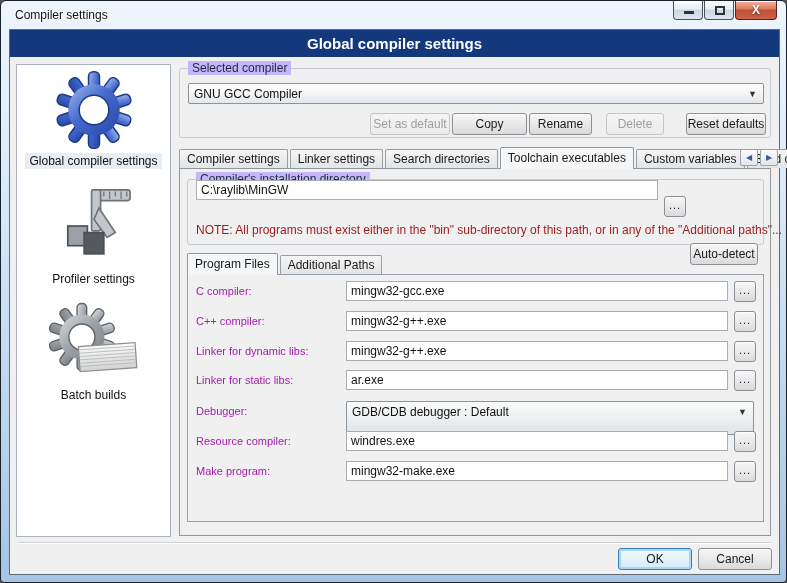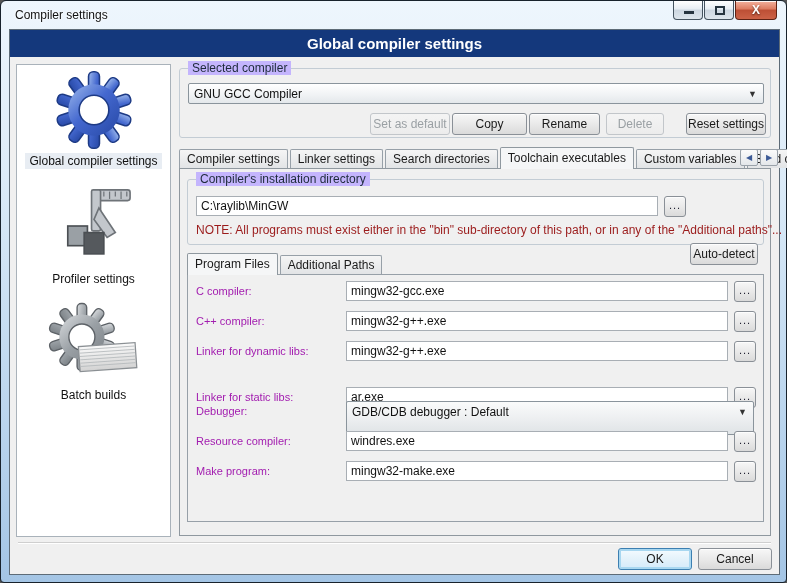--- a/index.html
+++ b/index.html
@@ -60,21 +60,21 @@
   .combo-main { left:8px; top:14px; width:576px; }
 
   .btn { position:absolute; height:22px; font-size:12px; color:#1a1a1a; text-align:center;
          border:1px solid #8a9097; border-radius:3px; cursor:default;
          background:linear-gradient(#f7f7f7,#e8e8e8 55%,#dadada);
          box-shadow:inset 0 1px 0 rgba(255,255,255,.8); line-height:20px; }
   .btn.disabled { color:#9aa0a4; border-color:#c2c6ca;
                   background:linear-gradient(#f4f4f4,#ececec); box-shadow:none; }
   .b-setdef { left:190px; top:44px; width:80px; }
   .b-copy   { left:272px; top:44px; width:75px; }
-  .b-rename { left:349px; top:44px; width:71px; }
+  .b-rename { left:349px; top:44px; width:63px; }
   .b-delete { left:426px; top:44px; width:58px; }
   .b-reset  { left:506px; top:44px; width:80px; }
 
   
   .tabs { position:absolute; left:169px; top:117px; height:21px; display:flex;
           align-items:flex-end; }
   .tab { height:19px; line-height:18px; padding:0 7px; font-size:12px; color:#1a1a1a;
          border:1px solid #97a0a8; border-bottom:none; border-radius:2px 2px 0 0;
          background:linear-gradient(#f5f5f5,#e2e4e6); margin-right:2px; white-space:nowrap;
          cursor:default; }
@@ -83,21 +83,21 @@
   .tab-arrows { position:absolute; left:728px; top:119px; display:flex; }
   .arrow-btn { width:18px; height:17px; margin-left:2px; border:1px solid #9aa2aa; border-radius:2px;
                background:linear-gradient(#fbfbfb,#e4e7ea); font-size:8px; color:#3c5a96;
                text-align:center; line-height:15px; cursor:default; }
 
   
   .tabpanel { position:absolute; left:169px; top:138px; width:592px; height:368px;
               background:#f0f0f0; border:1px solid #8f989f; }
 
   .fs-install { left:7px; top:10px; width:577px; height:66px; }
-  .path-input { position:absolute; left:8px; top:16px; width:462px; }
+  .path-input { position:absolute; left:8px; top:0; width:462px; }
   .input { height:20px; border:1px solid #a8aeb4; background:#fff; font-size:12px;
            font-family:"Liberation Sans",sans-serif; color:#111; padding:0 4px; }
   .ell { position:absolute; width:22px; height:21px; font-size:11px; line-height:16px;
          letter-spacing:1px; color:#223; }
   .ell-install { left:476px; top:16px; }
   .b-autodetect { left:502px; top:15px; width:68px;margin-top:48px; }
   .note { position:absolute; left:8px; top:43px; font-size:12px; color:#9b1b1b; white-space:nowrap; }
 
   
   .subtabs { position:absolute; left:7px; top:84px; height:21px; display:flex; align-items:flex-end; }
@@ -232,21 +232,21 @@
     <div class="groupbox fs-compiler">
       <span class="legend">Selected compiler</span>
       <div class="combo combo-main">
         <span class="combo-text">GNU GCC Compiler</span>
         <span class="combo-arrow">▼</span>
       </div>
       <div class="btn disabled b-setdef">Set as default</div>
       <div class="btn b-copy">Copy</div>
       <div class="btn b-rename">Rename</div>
       <div class="btn disabled b-delete">Delete</div>
-      <div class="btn b-reset">Reset settings</div>
+      <div class="btn b-reset">Reset defaults</div>
     </div>
 
     <div class="tabs">
       <div class="tab">Compiler settings</div>
       <div class="tab">Linker settings</div>
       <div class="tab">Search directories</div>
       <div class="tab active">Toolchain executables</div>
       <div class="tab">Custom variables</div>
       <div class="tab">Build options</div>
 
@@ -284,21 +284,21 @@
           <input class="input finput" value="mingw32-g++.exe" style="">
           <div class="btn ell fell">...</div>
         </div>
 
         <div class="frow" style="top:66px">
           <span class="flabel">Linker for dynamic libs:</span>
           <input class="input finput" value="mingw32-g++.exe" style="">
           <div class="btn ell fell">...</div>
         </div>
 
-        <div class="frow" style="top:112px">
+        <div class="frow" style="top:95px">
           <span class="flabel">Linker for static libs:</span>
           <input class="input finput" value="ar.exe" style="">
           <div class="btn ell fell">...</div>
         </div>
 
         <div class="frow" style="top:126px">
           <span class="flabel">Debugger:</span>
           <div class="combo combo-dbg">
             <span class="combo-text">GDB/CDB debugger : Default</span>
             <span class="combo-arrow">▼</span>

